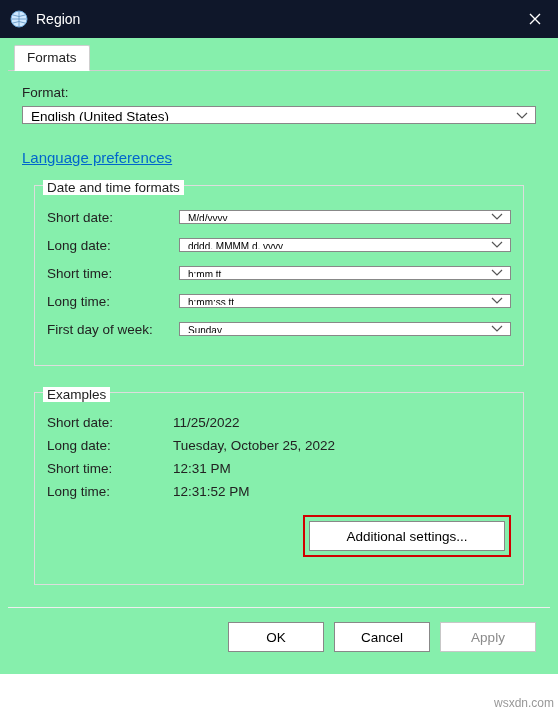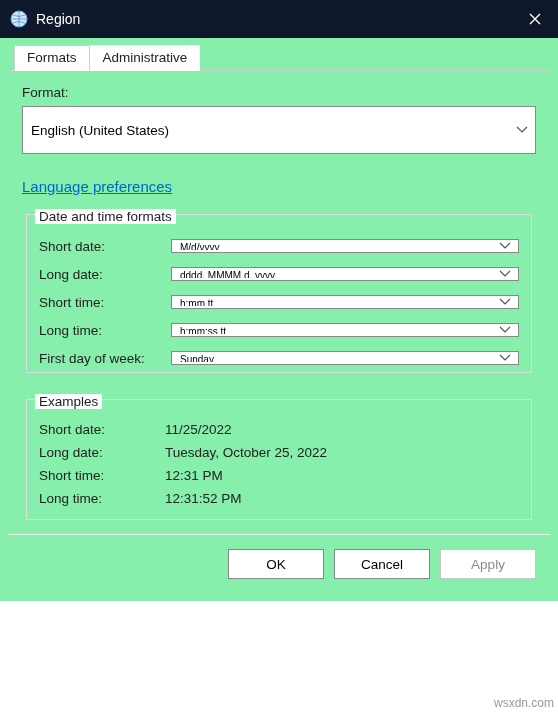--- a/index.html
+++ b/index.html
@@ -7,26 +7,26 @@
 .titlebar { background: #0f172a; color: #fff; height: 38px; display: flex; align-items: center; padding: 0 0 0 10px; font-size: 14px; }
 .titlebar .title-icon { width: 18px; height: 18px; margin-right: 8px; }
 .titlebar .title-text { flex: 1; }
 .titlebar .close-btn { width: 46px; height: 38px; display: flex; align-items: center; justify-content: center; cursor: pointer; }
 .content { background: #86efac; padding: 4px 8px 8px 8px; }
 .tabs { display: flex; border-bottom: 1px solid #cfcfcf; margin: 2px 0 0 0; padding: 0 6px; position: relative; }
 .tab { padding: 4px 12px 5px 12px; font-size: 13.5px; color: #222; border: 1px solid transparent; border-bottom: none; cursor: pointer; position: relative; top: 1px; background: #fff; }
 .tab.active { border: 1px solid #cfcfcf; border-bottom: 1px solid #fff; background: #fff; border-radius: 2px 2px 0 0; }
 .tabpanel { padding: 14px 14px 10px 14px; }
 .label { font-size: 13.5px; color: #222; }
-.format-select { width: 100%; height: 48px; border: 1px solid #888; font-size: 13.5px; padding: 2px 28px 2px 8px; background: #fff; appearance: none; position: relative; }
+.format-select { width: 100%; height: 18px; border: 1px solid #888; font-size: 13.5px; padding: 2px 28px 2px 8px; background: #fff; appearance: none; position: relative; }
 .select-wrap { position: relative; display: block; }
 .select-wrap::after { content: ""; position: absolute; right: 10px; top: 50%; width: 10px; height: 6px; transform: translateY(-50%); background: none; pointer-events: none; }
 .select-wrap svg.caret { position: absolute; right: 8px; top: 50%; transform: translateY(-50%); pointer-events: none; }
 .link { color: #0066cc; text-decoration: underline; font-size: 15px; cursor: pointer; }
-.fieldset { border: 1px solid #ddd; margin: 4px; padding: 12px 12px 5px 12px; }
+.fieldset { border: 1px solid #ddd; margin: 12px; padding: 12px 12px 27px 12px; }
 .fieldset .legend { font-size: 13.5px; color: #222; position: relative; top: -20px; left: -4px; background: #fff; padding: 0 4px; display: inline-block; margin-bottom: -14px; }
 .fieldset-body { margin-top: -8px; }
 .row { display: flex; align-items: center; margin-bottom: 10px; }
 .row:last-child { margin-bottom: 0; }
 .row .k { width: 132px; font-size: 13.5px; color: #222; }
 .row .vsel { flex: 1; }
 .row .vsel .sel { width: 100%; height: 14px; border: 1px solid #888; font-size: 10px; padding: 2px 28px 2px 8px; background: #fff; appearance: none; }
 .row .vtxt { font-size: 13.5px; color: #222; }
 .examples .row { margin-bottom: 8px; }
 .examples .row .k { width: 126px; }
@@ -52,21 +52,20 @@
     <svg width="12" height="12" viewBox="0 0 12 12">
       <path d="M1 1 L11 11 M11 1 L1 11" stroke="#fff" stroke-width="1.4"></path>
     </svg>
   </div>
 </div>
 
 <div class="content">
 
   <div class="tabs">
     <div class="tab active">Formats</div>
-    <div class="tab">Administrative</div>
   </div>
 
   <div class="tabpanel">
 
     <div class="label" style="margin-bottom:6px;">Format:</div>
     <div class="select-wrap">
       <select class="format-select">
         <option>English (United States)</option>
       </select>
       <svg class="caret" width="12" height="8" viewBox="0 0 12 8">
@@ -142,20 +141,25 @@
         </div>
         <div class="row">
           <div class="k">Short time:</div>
           <div class="vtxt">12:31 PM</div>
         </div>
         <div class="row">
           <div class="k">Long time:</div>
           <div class="vtxt">12:31:52 PM</div>
         </div>
       </div>
+      <div class="btn-row">
+        <span class="addl-wrap">
+          <button class="btn" style="min-width:196px;">Additional settings...</button>
+        </span>
+      </div>
     </div>
 
   </div>
 
   <div class="footer">
     <button class="btn">OK</button>
     <button class="btn">Cancel</button>
     <button class="btn disabled">Apply</button>
   </div>
 

